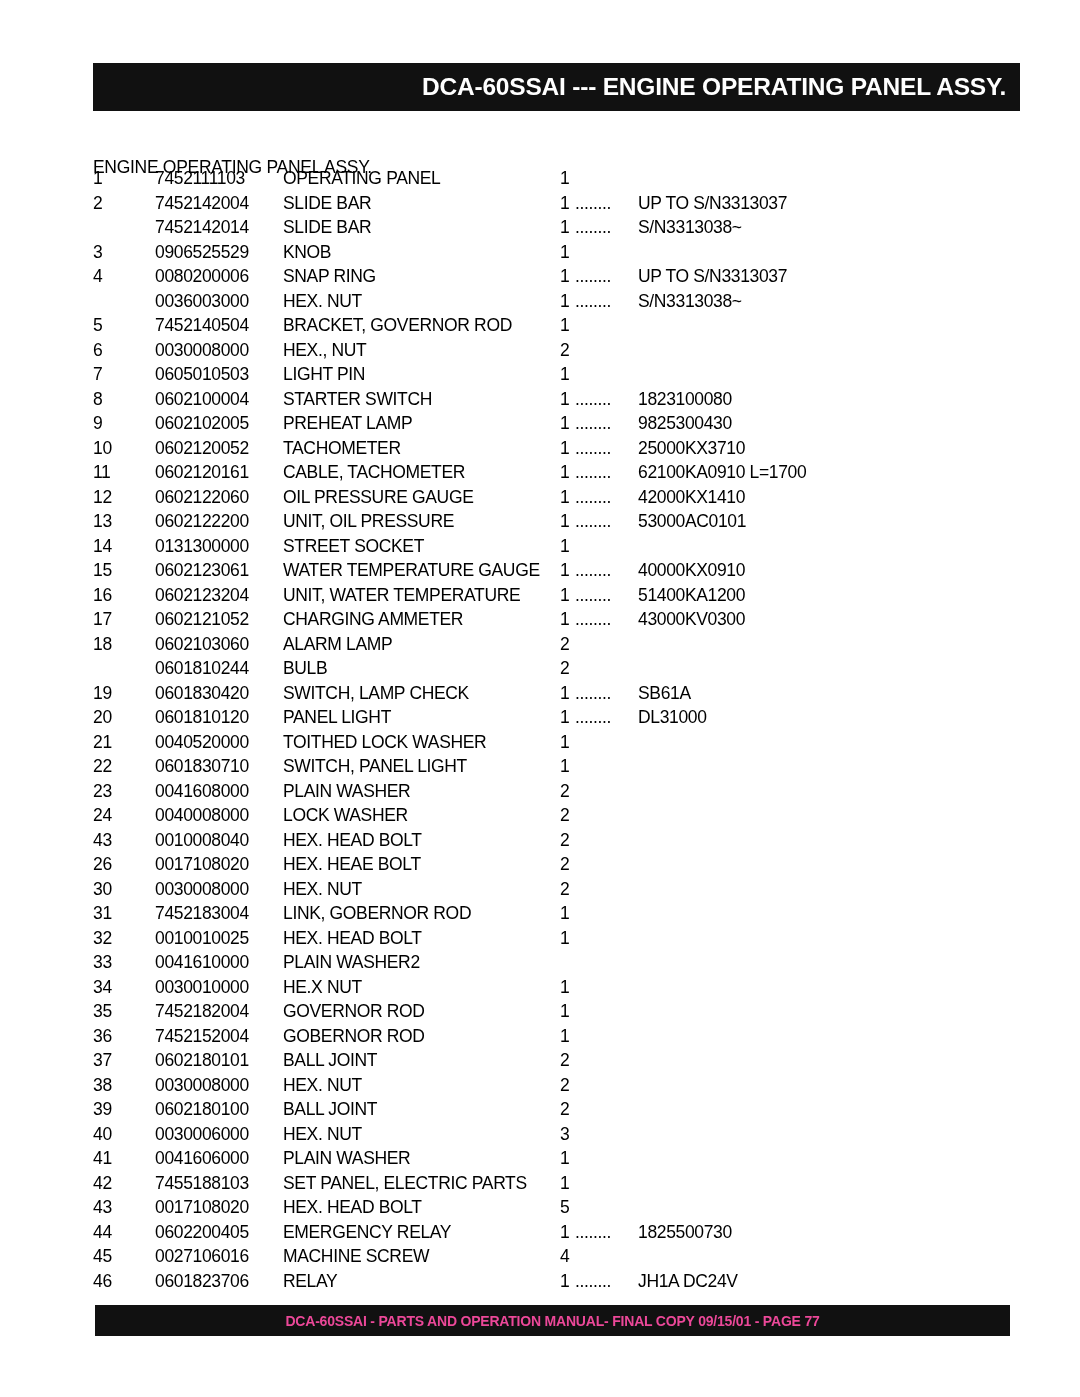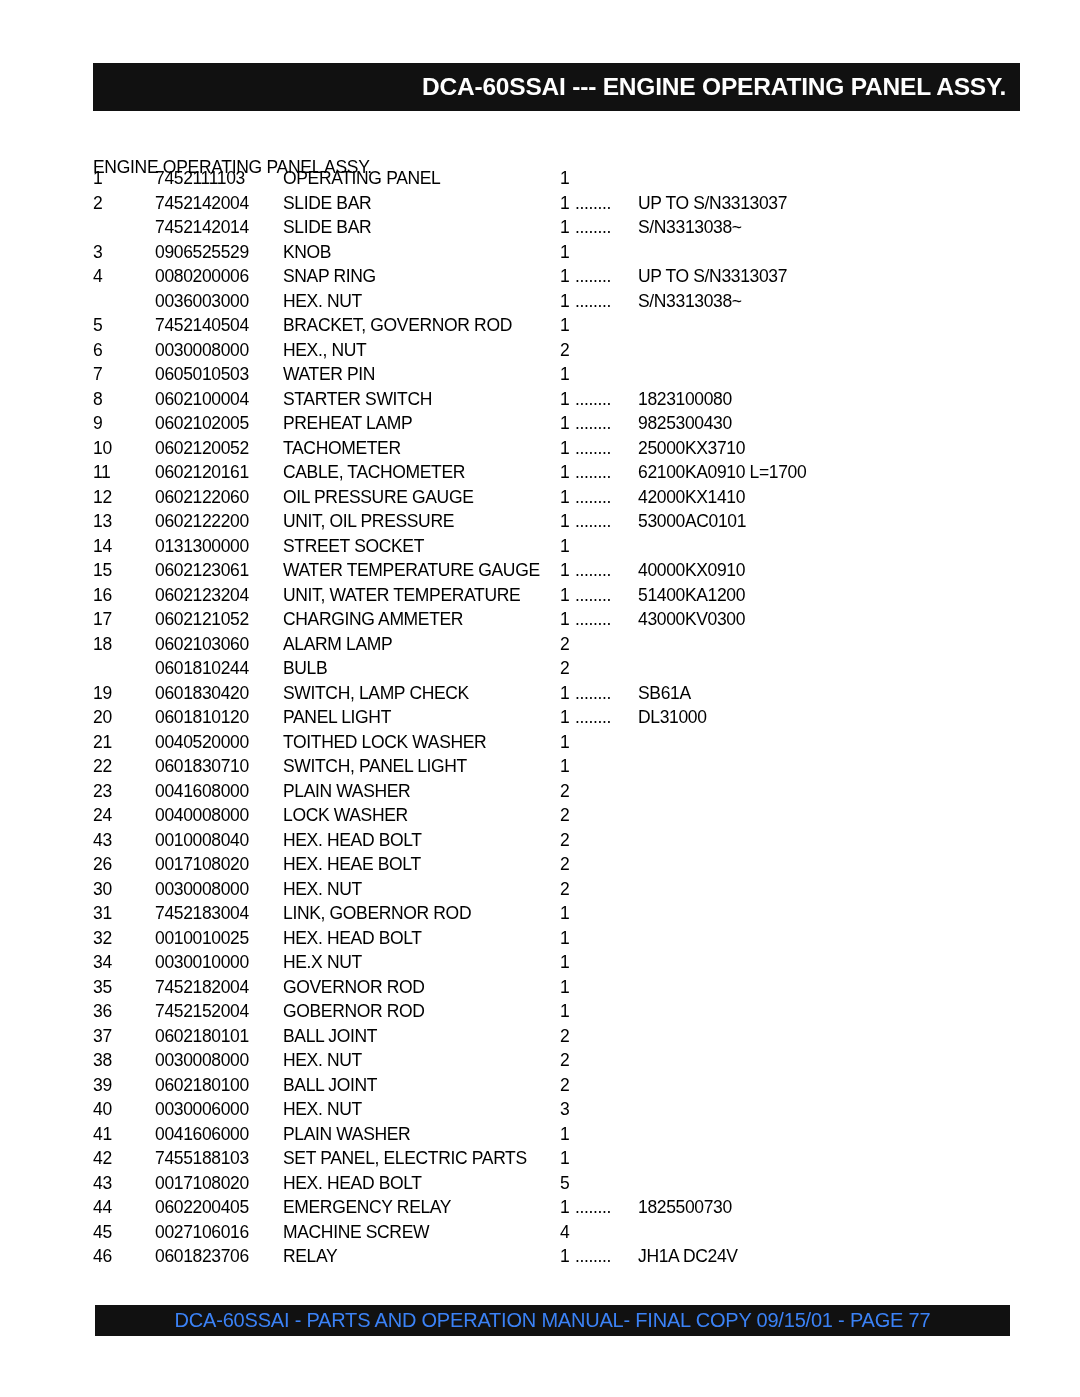--- a/index.html
+++ b/index.html
@@ -99,23 +99,23 @@
     left: 95px;
     top: 1305px;
     width: 915px;
     height: 31px;
     background: #111111;
     display: flex;
     align-items: center;
     justify-content: center;
   }
   .footer-text {
-    color: #3b82f6;
-    font-size: 20px;
-    font-weight: normal;
+    color: #ec4899;
+    font-size: 14px;
+    font-weight: bold;
     letter-spacing: -0.2px;
     white-space: nowrap;
   }
 </style>
 </head>
 <body>
 
 <div class="page">
 
   <div class="header-bar">
@@ -178,21 +178,21 @@
         </div>
         <div class="row">
           <span class="cell c-no">6</span>
           <span class="cell c-part">0030008000</span>
           <span class="cell c-item">HEX., NUT</span>
           <span class="cell c-qty">2</span>
         </div>
         <div class="row">
           <span class="cell c-no">7</span>
           <span class="cell c-part">0605010503</span>
-          <span class="cell c-item">WATER PIN</span>
+          <span class="cell c-item">LIGHT PIN</span>
           <span class="cell c-qty">1</span>
         </div>
         <div class="row">
           <span class="cell c-no">8</span>
           <span class="cell c-part">0602100004</span>
           <span class="cell c-item">STARTER SWITCH</span>
           <span class="cell c-qty">1</span>
           <span class="cell c-dots">........</span>
           <span class="cell c-rem">1823100080</span>
         </div>
@@ -340,20 +340,26 @@
           <span class="cell c-no">31</span>
           <span class="cell c-part">7452183004</span>
           <span class="cell c-item">LINK, GOBERNOR ROD</span>
           <span class="cell c-qty">1</span>
         </div>
         <div class="row">
           <span class="cell c-no">32</span>
           <span class="cell c-part">0010010025</span>
           <span class="cell c-item">HEX. HEAD BOLT</span>
           <span class="cell c-qty">1</span>
+        </div>
+        <div class="row">
+          <span class="cell c-no">33</span>
+          <span class="cell c-part">0041610000</span>
+          <span class="cell c-item">PLAIN WASHER2</span>
+          <span class="cell c-qty"></span>
         </div>
         <div class="row">
           <span class="cell c-no">34</span>
           <span class="cell c-part">0030010000</span>
           <span class="cell c-item">HE.X NUT</span>
           <span class="cell c-qty">1</span>
         </div>
         <div class="row">
           <span class="cell c-no">35</span>
           <span class="cell c-part">7452182004</span>

